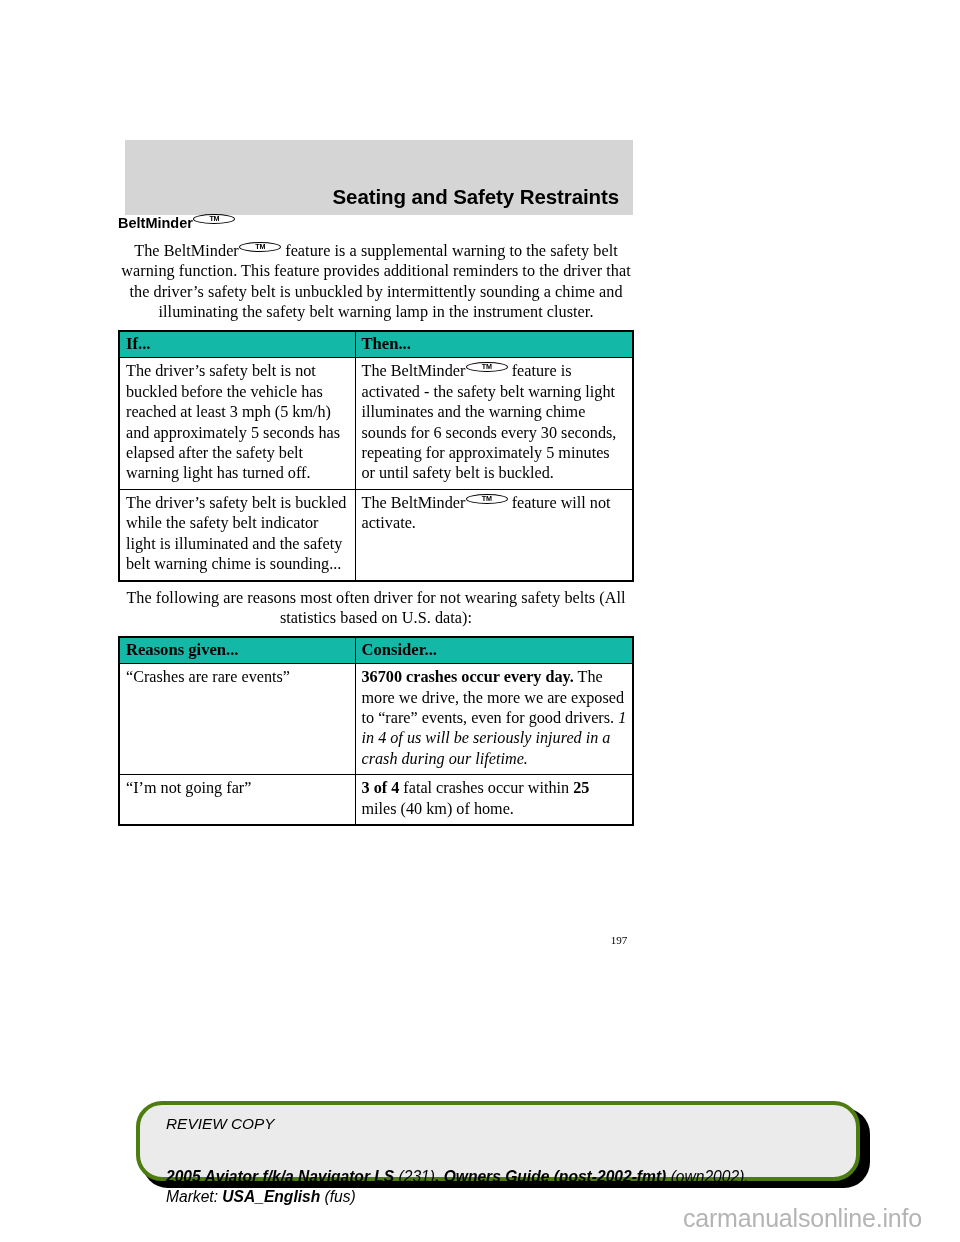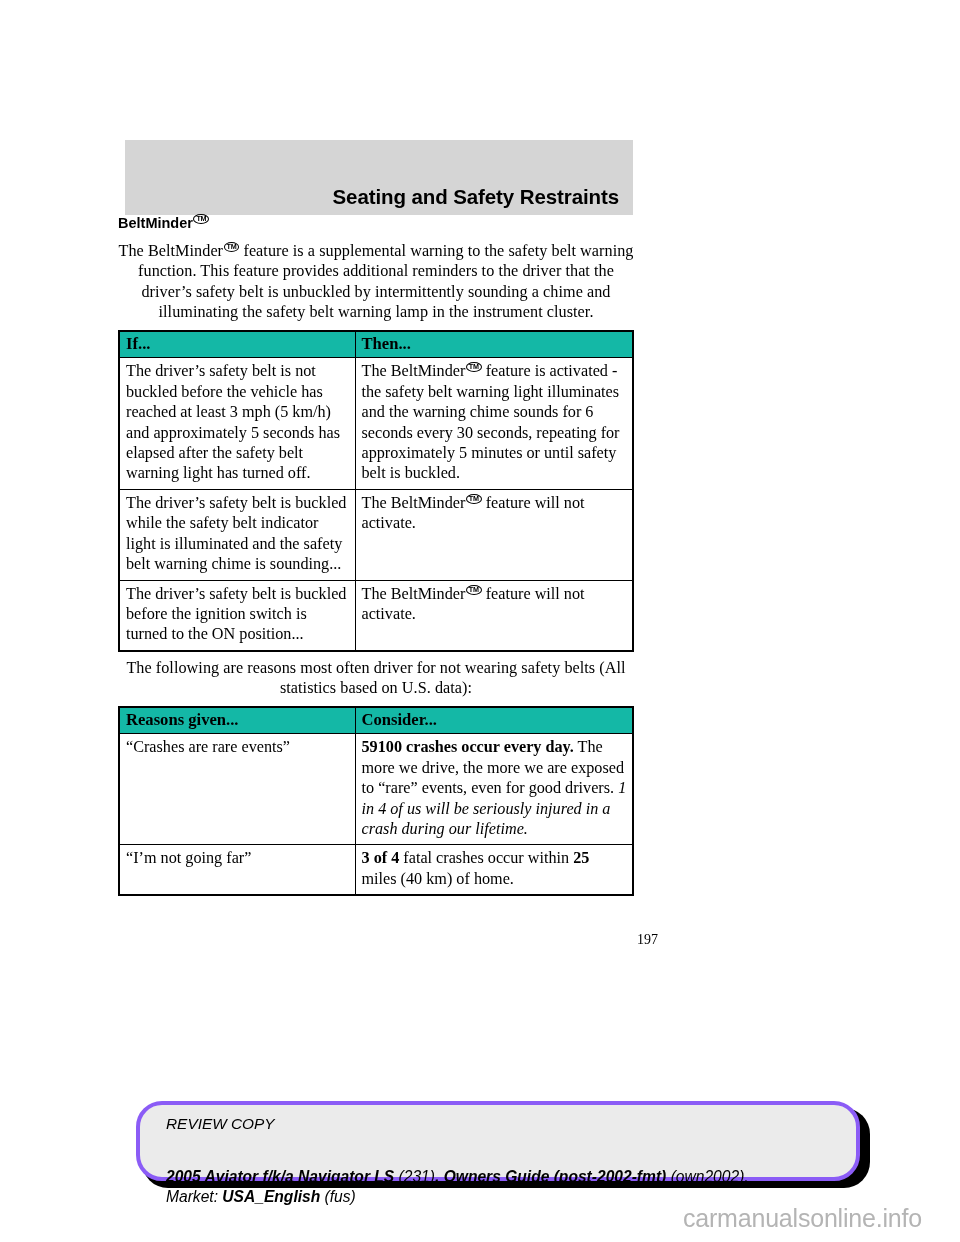--- a/index.html
+++ b/index.html
@@ -69,21 +69,21 @@
     text-align: center;
     letter-spacing: 0.05px;
   }
   .tm-oval {
     display: inline-block;
     border: 1px solid #000;
     border-radius: 50%;
     font-size: 7.2px;
     line-height: 8px;
     height: 8px;
-    padding: 0 2px;
+    padding: 0 15px;
     vertical-align: 7px;
     font-family: "Liberation Sans", "DejaVu Sans", sans-serif;
     font-weight: bold;
     letter-spacing: -0.3px;
     margin-left: 0.5px;
     transform: scaleY(1.0);
   }
 
   
   table.manual-table {
@@ -113,45 +113,44 @@
   table.manual-table col.c2 { width: 278px; }
 
   .cell-b  { font-weight: bold; }
   .cell-i  { font-style: italic; }
 
   
   .page-number {
     position: absolute;
     left: 604px;
     top: 930px;
-    font-size: 14px;
+    font-size: 11px;
     line-height: 20px;
-    text-align: left;
+    text-align: center;
     width: 30px;
-    margin-left: 33px;
   }
 
   
   .footer-shadow {
     position: absolute;
     left: 142px;
     top: 1108px;
     width: 728px;
     height: 80px;
     background: #000000;
     border-radius: 26px;
   }
   .footer-box {
     position: absolute;
     left: 136px;
     top: 1101px;
     width: 724px;
     height: 80px;
     background: #ebebeb;
-    border: 4px solid #8b5cf6;
+    border: 4px solid #4d7c0f;
     border-radius: 26px;
     box-sizing: border-box;
     font-family: "Liberation Sans", "DejaVu Sans", sans-serif;
   }
   .footer-inner {
     position: absolute;
     left: 26px;
     top: 9px;
     right: 12px;
   }
@@ -209,44 +208,40 @@
       </thead>
       <tbody>
         <tr>
           <td>The driver’s safety belt is not buckled before the vehicle has reached at least 3 mph (5 km/h) and approximately 5 seconds has elapsed after the safety belt warning light has turned off.</td>
           <td><span>The BeltMinder</span><span class="tm-oval">TM</span><span> feature is activated - the safety belt warning light illuminates and the warning chime sounds for 6 seconds every 30 seconds, repeating for approximately 5 minutes or until safety belt is buckled.</span></td>
         </tr>
         <tr>
           <td>The driver’s safety belt is buckled while the safety belt indicator light is illuminated and the safety belt warning chime is sounding...</td>
           <td><span>The BeltMinder</span><span class="tm-oval">TM</span><span> feature will not activate.</span></td>
         </tr>
-        <tr>
-          <td>The driver’s safety belt is buckled before the ignition switch is turned to the ON position...</td>
-          <td><span>The BeltMinder</span><span class="tm-oval">TM</span><span> feature will not activate.</span></td>
-        </tr>
       </tbody>
     </table>
 
     <p class="body-par">The following are reasons most often driver for not wearing safety belts (All statistics based on U.S. data):</p>
 
     <table class="manual-table">
       <colgroup>
           <col class="c1">
           <col class="c2">
         </colgroup>
       <thead>
         <tr>
           <th>Reasons given...</th>
           <th>Consider...</th>
         </tr>
       </thead>
       <tbody>
         <tr>
           <td>“Crashes are rare events”</td>
-          <td><span class="cell-b">59100 crashes occur every day.</span><span> The more we drive, the more we are exposed to “rare” events, even for good drivers. </span><span class="cell-i">1 in 4 of us will be seriously injured in a crash during our lifetime.</span></td>
+          <td><span class="cell-b">36700 crashes occur every day.</span><span> The more we drive, the more we are exposed to “rare” events, even for good drivers. </span><span class="cell-i">1 in 4 of us will be seriously injured in a crash during our lifetime.</span></td>
         </tr>
         <tr>
           <td>“I’m not going far”</td>
           <td><span class="cell-b">3 of 4</span><span> fatal crashes occur within </span><span class="cell-b">25</span><span> miles (40 km) of home.</span></td>
         </tr>
       </tbody>
     </table>
 
   </div>
 

